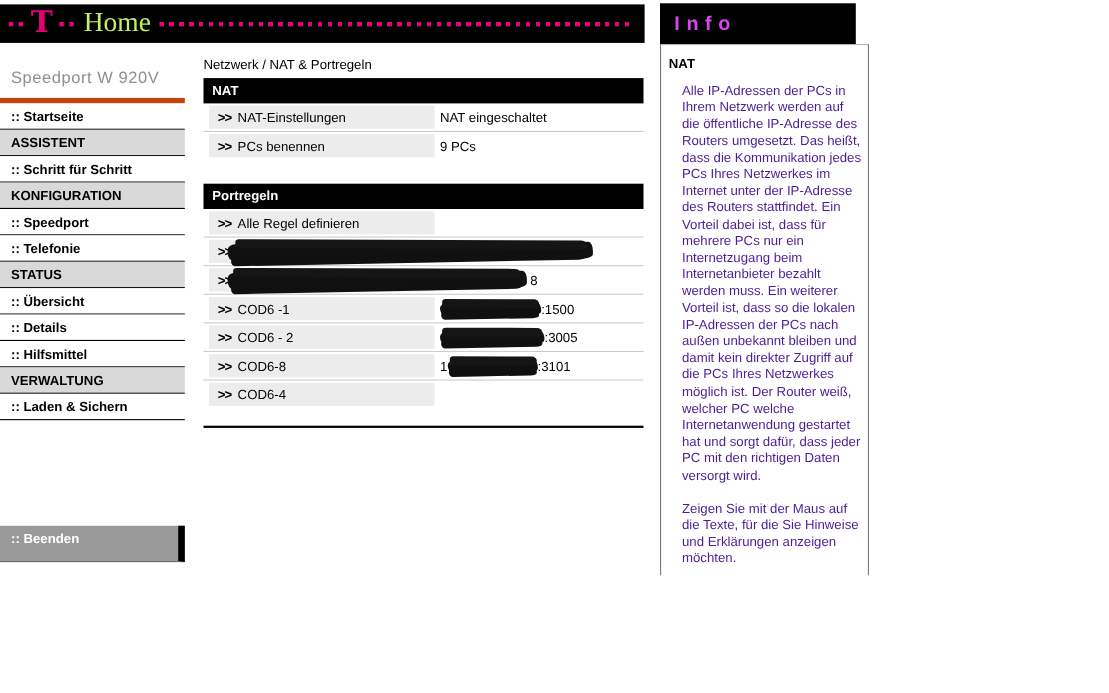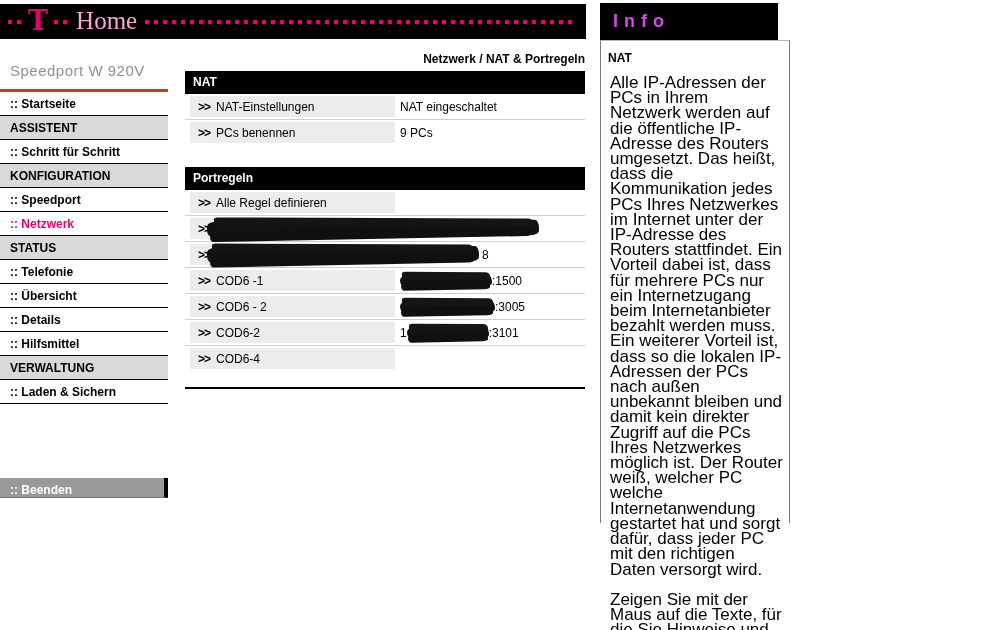--- a/index.html
+++ b/index.html
@@ -14,47 +14,47 @@
     position:absolute; left:0; top:4px; width:586px; height:35px; background:#000;
     display:flex; align-items:center; padding:0 10px 0 8px;
   }
   .dotgroup { display:flex; align-items:center; }
   .dot { width:4px; height:4px; background:#e8007d; margin-right:5px; }
   .tlogo {
     font-family:"DejaVu Serif", serif; font-weight:bold; font-size:27px; color:#e20074;
     margin:0 6px 2px 2px; line-height:1;
   }
   .brandname {
-    font-family:"Liberation Serif", serif; font-size:25px; color:#f9a8d4;
+    font-family:"Liberation Serif", serif; font-size:25px; color:#bef264;
     margin:0 8px 2px 4px; line-height:1;
   }
   .dotstrip {
     flex:1; height:4px; margin-right:2px;
     background-image:repeating-linear-gradient(to right,#e8007d 0 4px,transparent 4px 9px);
   }
 
   
   .sidebar { position:absolute; left:0; top:56px; width:168px; }
   .device-title { font-size:15px; font-weight:normal; color:#8f8f8f; padding:6px 0 10px 10px; letter-spacing:.5px; }
-  .side-list { border-top:3px solid #c2410c; }
+  .side-list { border-top:5px solid #c2410c; }
   .side-item {
     height:24px; line-height:24px; padding-left:10px; font-size:12px; font-weight:bold;
     border-bottom:1px solid #000; background:#fff; cursor:pointer; white-space:nowrap;
   }
   .side-item.section { background:#d9d9d9; cursor:default; }
   .side-item.active { color:#e20074; }
   .exit-btn {
-    position:absolute; left:0; top:478px; width:168px; height:20px; line-height:24px;
+    position:absolute; left:0; top:478px; width:168px; height:33px; line-height:24px;
     background:#999; color:#fff; font-size:12px; font-weight:bold; padding-left:10px;
-    border-bottom:1px solid #707070; border-right:4px solid #000000; cursor:pointer;
+    border-bottom:1px solid #707070; border-right:6px solid #000000; cursor:pointer;
   }
 
   
   .main { position:absolute; left:185px; top:52px; width:400px; }
-  .breadcrumb { font-size:12px; font-weight:bold; height:19px;text-align:right; }
+  .breadcrumb { font-size:12px; font-weight:normal; height:19px; }
   .secbar {
     background:#000; color:#fff; font-size:12px; font-weight:bold;
     height:23px; line-height:23px; padding-left:8px;
   }
   .tbl { }
   .trow { position:relative; height:26px; border-bottom:1px solid #ccc; }
   .trow:last-child { border-bottom:none; }
   .cell-label {
     position:absolute; left:5px; top:2px; height:21px; width:205px; background:#ececec;
     display:flex; align-items:center; padding-left:8px; font-size:12px; cursor:pointer;
@@ -89,21 +89,21 @@
     position:absolute; left:600px; top:3px; width:178px; height:37px; background:#000;
     color:#d946ef; font-size:18px; font-weight:bold; letter-spacing:6px;
     line-height:37px; padding-left:13px;
   }
   .infopanel {
     position:absolute; left:600px; top:40px; width:190px; height:483px;
     border-left:1px solid #7a7a7a; border-right:1px solid #7a7a7a; border-top:1px solid #b5b5b5;
     padding:6px 6px 0 7px;
   }
   .info-heading { font-size:12px; font-weight:bold; margin:4px 0 10px 0; }
-  .info-text { font-size:17px; line-height:15.2px; margin:0 0 15px 2px; color:#000000; }
+  .info-text { font-size:12px; line-height:15.2px; margin:0 0 15px 12px; color:#4c1d95; }
 </style>
 </head>
 <body>
 
 <div class="topbar">
   <span class="dotgroup">
       <span class="dot"></span>
       <span class="dot"></span>
     </span>
   <span class="tlogo">T</span>
@@ -116,23 +116,22 @@
 </div>
 
 <div class="sidebar">
   <div class="device-title">Speedport W 920V</div>
   <div class="side-list">
     <div class="side-item">:: Startseite</div>
     <div class="side-item section">ASSISTENT</div>
     <div class="side-item">:: Schritt für Schritt</div>
     <div class="side-item section">KONFIGURATION</div>
     <div class="side-item">:: Speedport</div>
-    <div class="side-item active">:: Netzwerk</div>
+    <div class="side-item">:: Telefonie</div>
     <div class="side-item section">STATUS</div>
-    <div class="side-item">:: Telefonie</div>
     <div class="side-item">:: Übersicht</div>
     <div class="side-item">:: Details</div>
     <div class="side-item">:: Hilfsmittel</div>
     <div class="side-item section">VERWALTUNG</div>
     <div class="side-item">:: Laden &amp; Sichern</div>
   </div>
 </div>
 <div class="exit-btn">:: Beenden</div>
 
 <div class="main">
@@ -197,21 +196,21 @@
       </div>
       <div class="cell-value">
         <span></span>
         <span class="scribble" style="width:95px;"></span>
         <span>:3005</span>
       </div>
     </div>
     <div class="trow">
       <div class="cell-label">
         <span class="arrow">&gt;&gt;</span>
-        <span>COD6-2</span>
+        <span>COD6-8</span>
       </div>
       <div class="cell-value">
         <span>1</span>
         <span class="scribble" style="width:82px;"></span>
         <span>:3101</span>
       </div>
     </div>
     <div class="trow">
       <div class="cell-label">
         <span class="arrow">&gt;&gt;</span>

